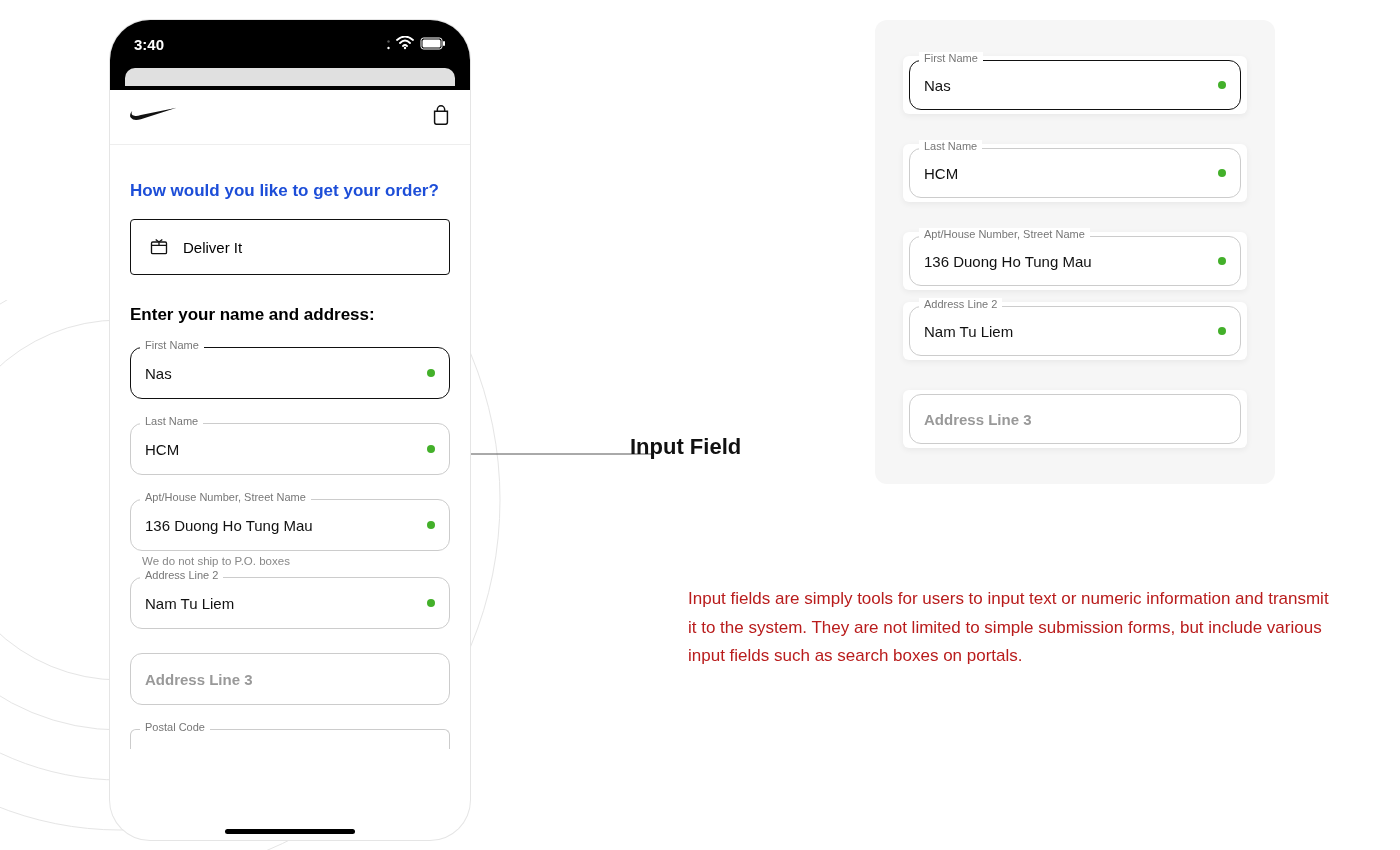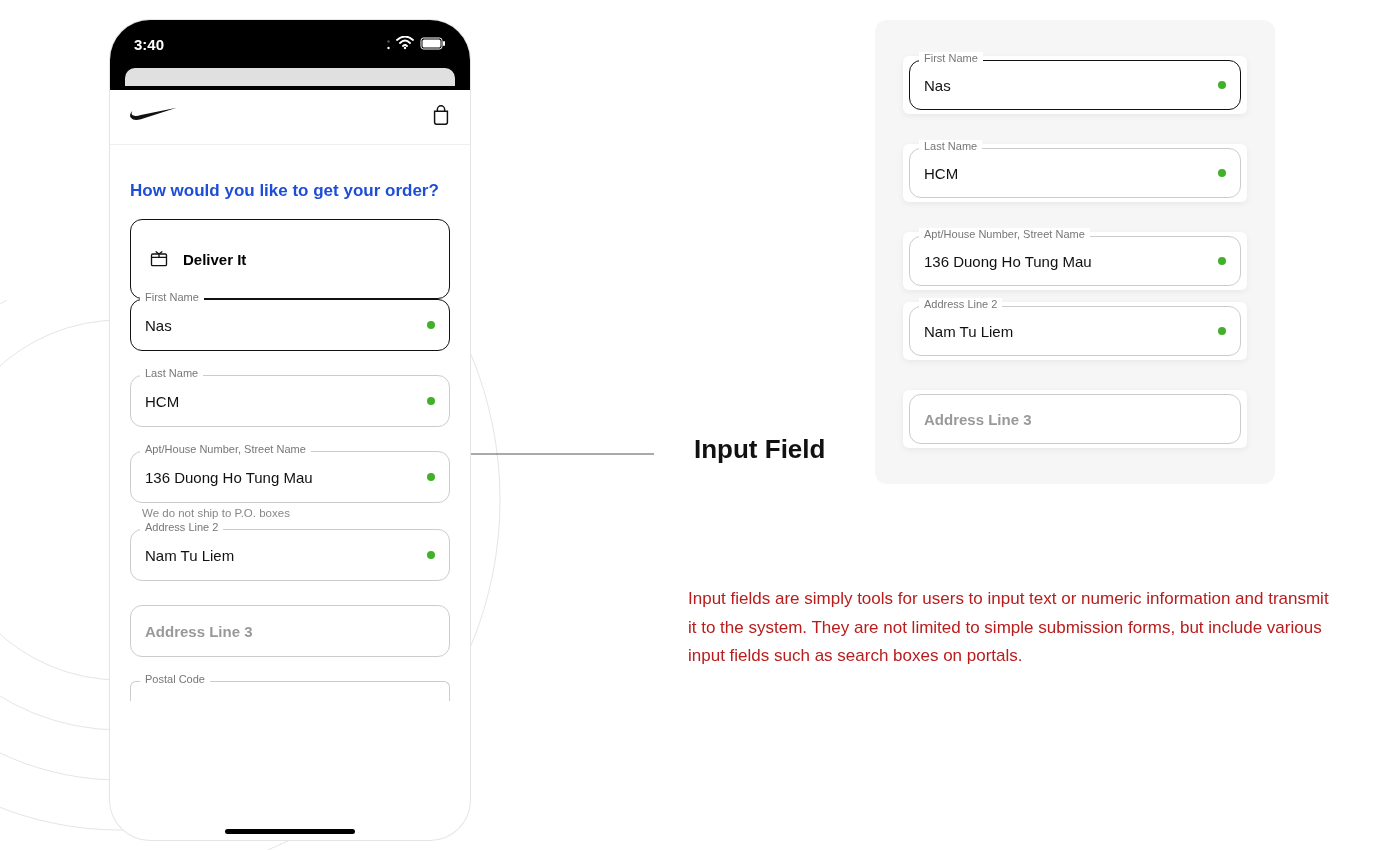--- a/index.html
+++ b/index.html
@@ -93,28 +93,28 @@
     .content { padding: 18px 20px; }
     .section-title {
       font-size: 17px;
       font-weight: 600;
       color:#1d4ed8;
       margin-top: 18px;
       margin-bottom: 18px;
     }
     .deliver-box {
       border: 1.5px solid #111;
-      border-radius: 12px;
-      height: 80px;
+      border-radius: 4px;
+      height: 56px;
       display:flex;
       align-items:center;
       gap: 14px;
       padding: 0 18px;
       font-size: 15px;
-      font-weight: 700;
+      font-weight: 400;
       cursor: pointer;
     }
     .deliver-box svg { width:20px; height:20px; stroke:#111; fill:none; stroke-width:1.6; }
 
     .form-section-title {
       font-size: 17px;
       font-weight: 600;
       margin: 30px 0 22px;
     }
 
@@ -168,23 +168,23 @@
     .annotation-line {
       position:absolute;
       left: 448px;
       top: 449px;
       width: 206px;
       height: 10px;
       z-index:1;
     }
     .annotation-label {
       position:absolute;
-      left: 694px;
+      left: 630px;
       top: 434px;
-      font-size: 26px;
+      font-size: 22px;
       font-weight: 700;
       color:#111;
       z-index:1;
     }
 
     
     .right-panel {
       position:absolute;
       left: 875px;
       top: 20px;
@@ -275,20 +275,21 @@
     <div class="section-title">How would you like to get your order?</div>
 
     <div class="deliver-box">
       <svg viewBox="0 0 24 24">
           <rect x="3" y="6" width="18" height="14" rx="1.5"></rect>
           <path d="M3 10 h18 M12 6 v4 M8 3 l4 3 l4 -3"></path>
         </svg>
       <span>Deliver It</span>
     </div>
 
+    <div class="form-section-title">Enter your name and address:</div>
 
     <div class="field active">
       <span class="field-label">First Name</span>
       <div class="field-box">
         <span>Nas</span>
         <span class="field-dot"></span>
       </div>
     </div>
 
     <div class="field">

